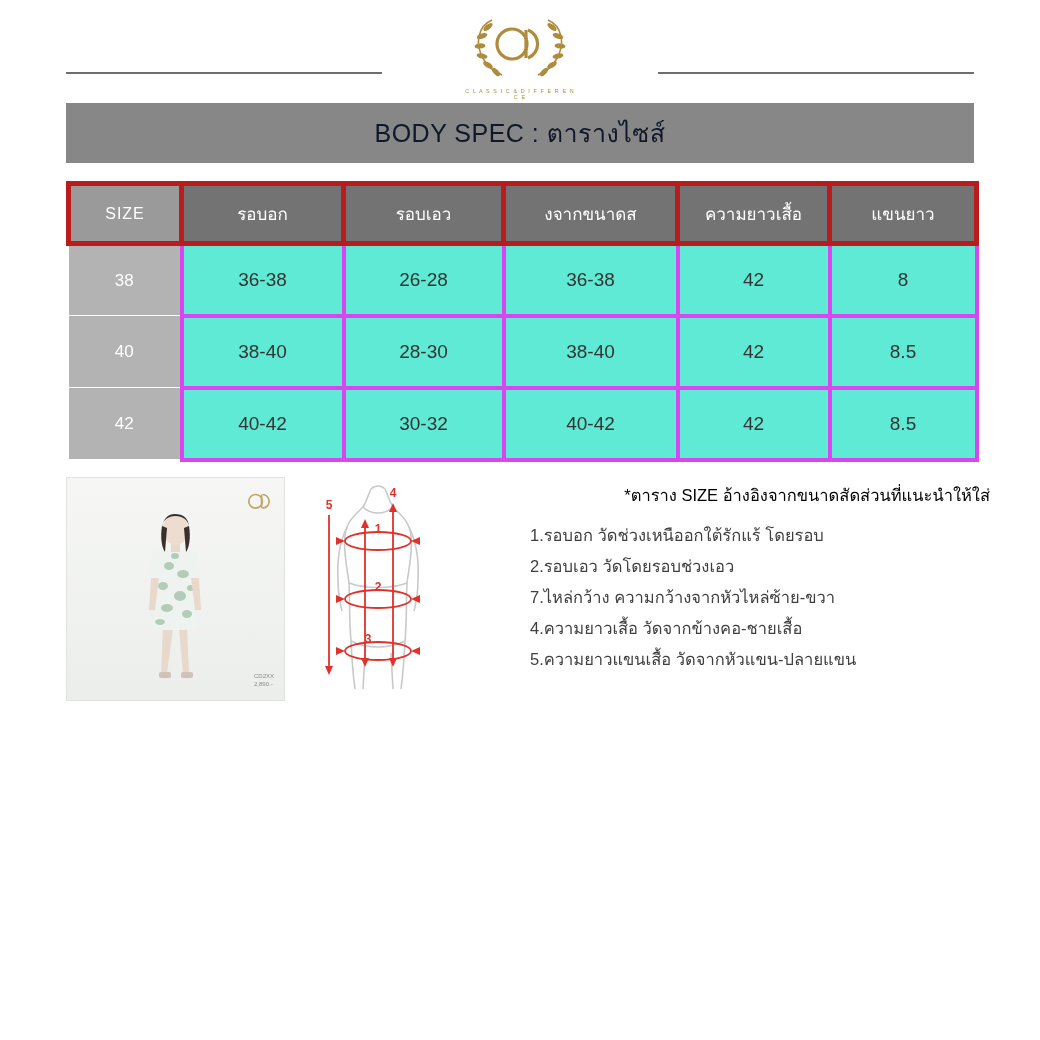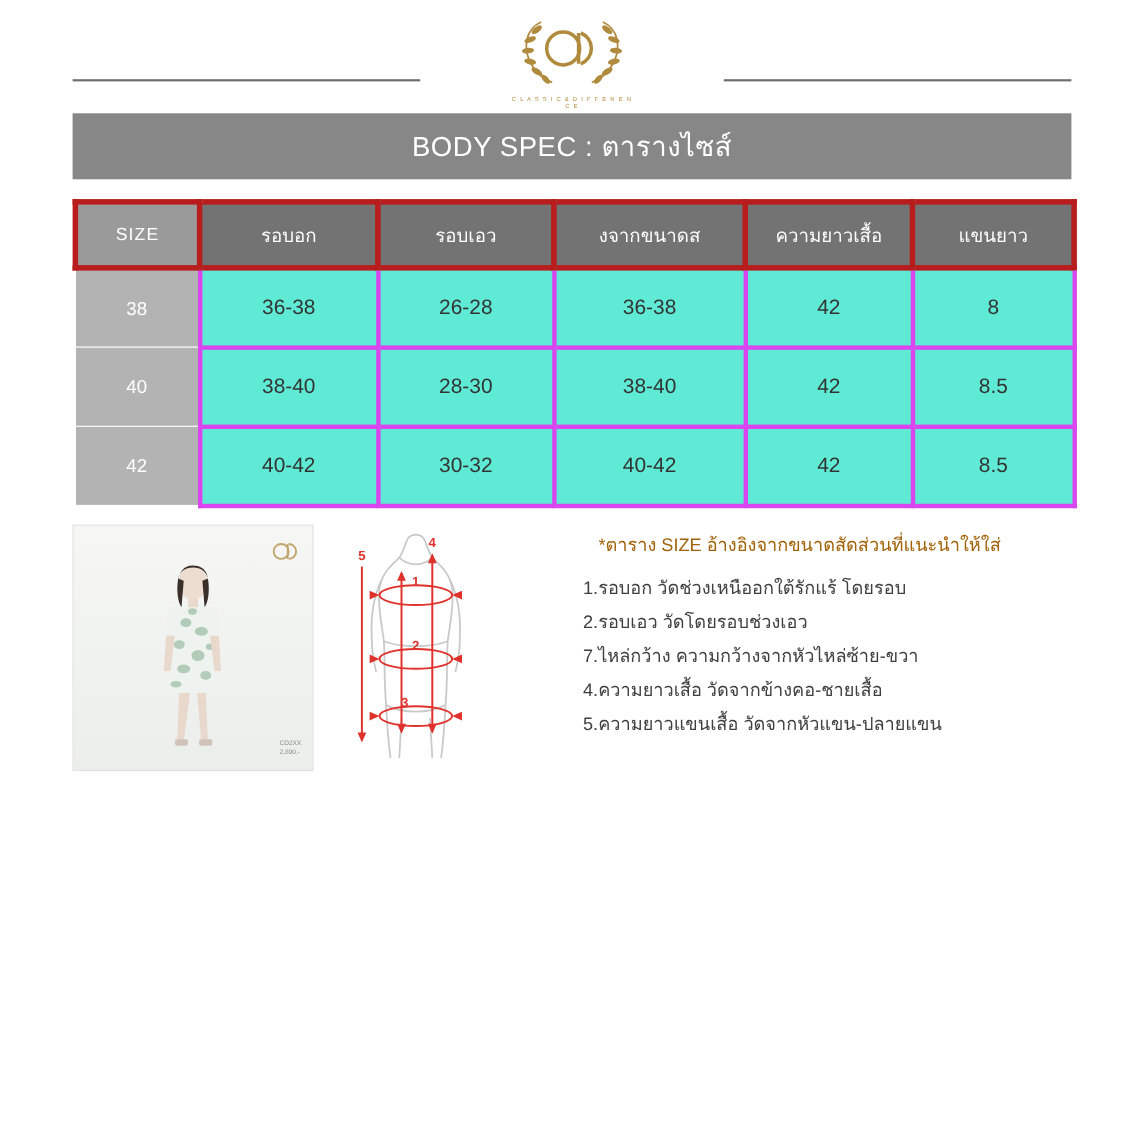--- a/index.html
+++ b/index.html
@@ -38,21 +38,21 @@
     text-align: center;
   }
   .logo svg { display: block; }
 
   
   .title-bar {
     position: absolute;
     left: 66px; top: 103px;
     width: 908px; height: 60px;
     background: #878787;
-    color: #ffffff;
+    color: #0f172a;
     display: flex;
     align-items: center;
     justify-content: center;
     font-size: 25px;
     letter-spacing: 0.5px;
   }
 
   
   .spec-table {
     position: absolute;
@@ -135,22 +135,23 @@
 
   .notes {
     position: absolute;
     left: 530px; top: 482px;
     width: 460px;
     color: #3f3f3f;
   }
   .note-head {
     font-size: 16.5px;
     margin: 0 0 12px 14px;
-    color: #a16207;
+    color: #000000;
     white-space: nowrap;
+    text-align: right;
   }
   .note-line {
     font-size: 16.5px;
     line-height: 31px;
     white-space: nowrap;
   }
 </style>
 </head>
 <body>
 

